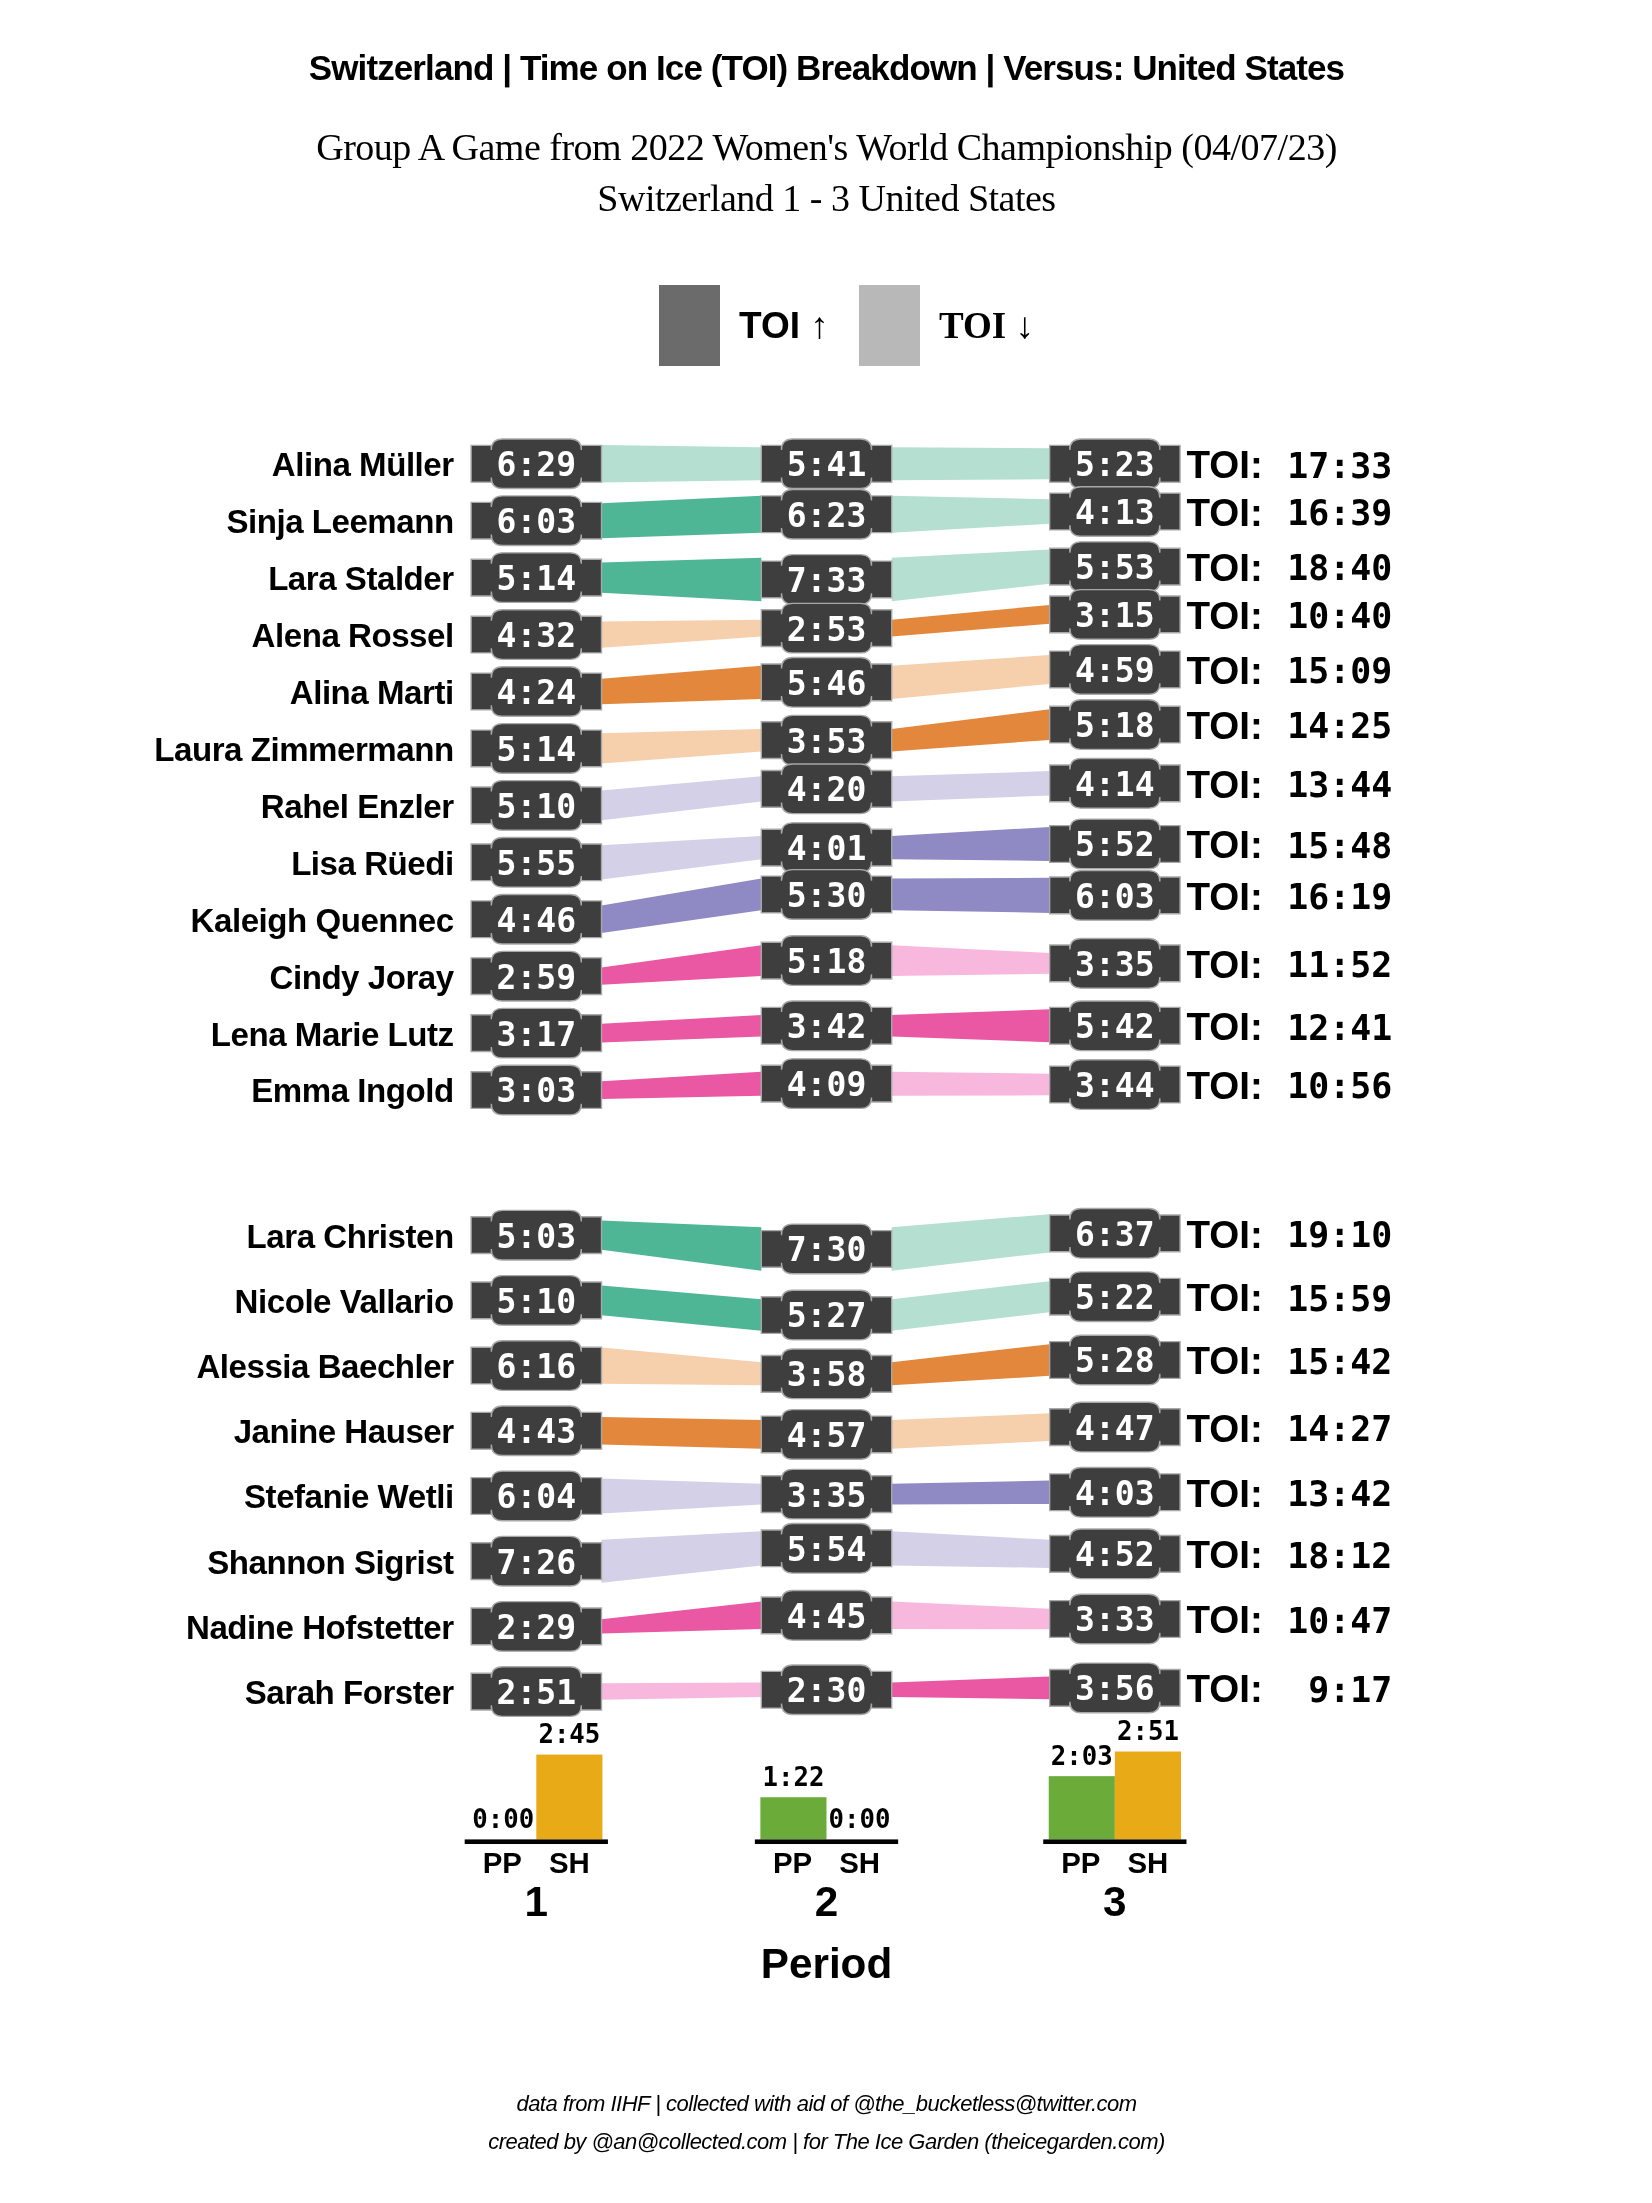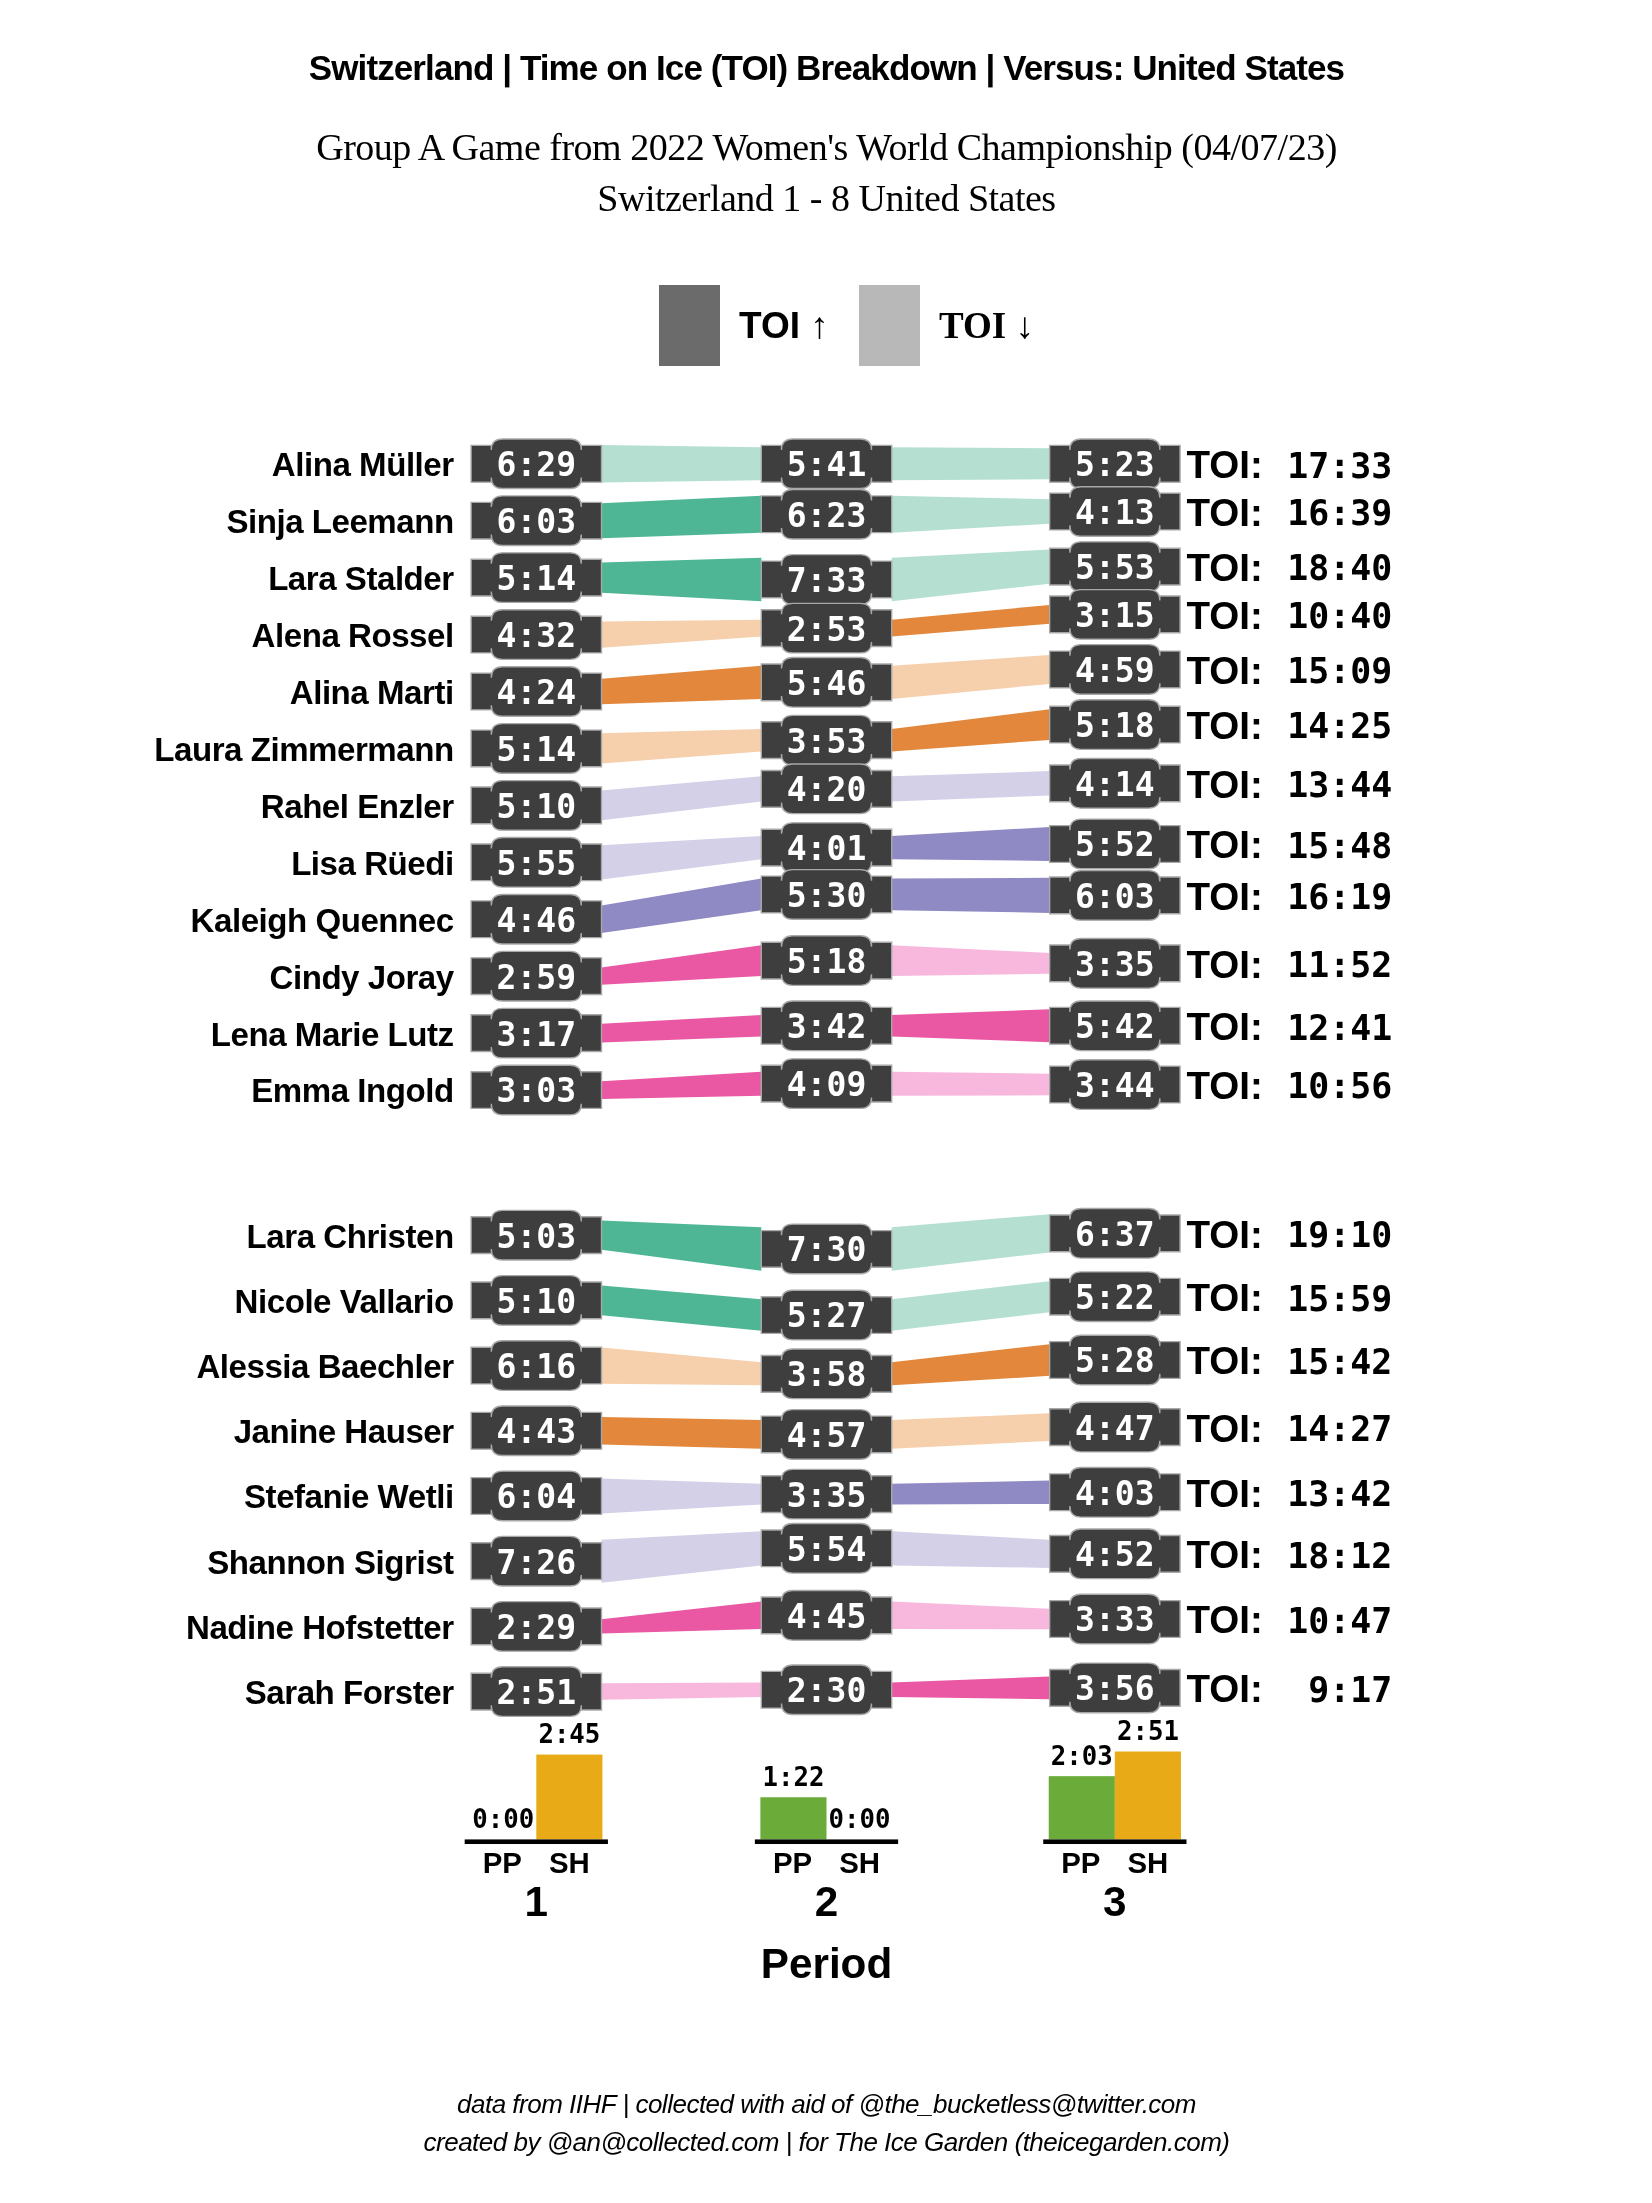--- a/index.html
+++ b/index.html
@@ -18,33 +18,33 @@
   .subtitle.s1{top:125px;}
   .subtitle.s2{top:176px;}
   .legend{position:absolute;top:285px;left:4px;width:1508px;height:83px;}
   .legend .swatch{position:absolute;width:61px;height:81px;top:0;}
   .legend .lab{
     position:absolute;top:0;height:81px;line-height:81px;
     font-size:37px;font-weight:bold;white-space:nowrap;
   }
   .footer{
     position:absolute;top:2085px;left:0;width:1653px;text-align:center;
-    font-style:italic;font-size:26px;line-height:38px;letter-spacing:-0.5px;
+    font-style:italic;font-size:22px;line-height:38px;letter-spacing:-0.5px;
   }
   svg text{font-family:"Liberation Sans","DejaVu Sans",sans-serif;}
   svg text.mono{font-family:"DejaVu Sans Mono","Liberation Mono",monospace;}
 </style>
 </head>
 <body>
 
 <div class="canvas">
 
   <div class="title">Switzerland | Time on Ice (TOI) Breakdown | Versus: United States</div>
   <div class="subtitle s1">Group A Game from 2022 Women's World Championship (04/07/23)</div>
-  <div class="subtitle s2">Switzerland 1 - 8 United States</div>
+  <div class="subtitle s2">Switzerland 1 - 3 United States</div>
 
   <div class="legend">
     <div class="swatch" id="sw-up" style="left: 655px; background: rgb(107, 107, 107);"></div>
     <div class="lab" style="left:735px;">TOI ↑</div>
     <div class="swatch" id="sw-down" style="left: 855px; background: rgb(184, 184, 184);"></div>
     <div class="lab" style="left:935px;font-family:Liberation Serif, serif;">TOI ↓</div>
   </div>
 
   <svg id="chart-svg" width="1653" height="2204" viewBox="0 0 1800 2400" style="position:absolute;left:0;top:0;">
       <polygon points="655,484.5775 829,487.0975 829,522.9025 655,525.4225" fill="#b5e0d1"></polygon>

